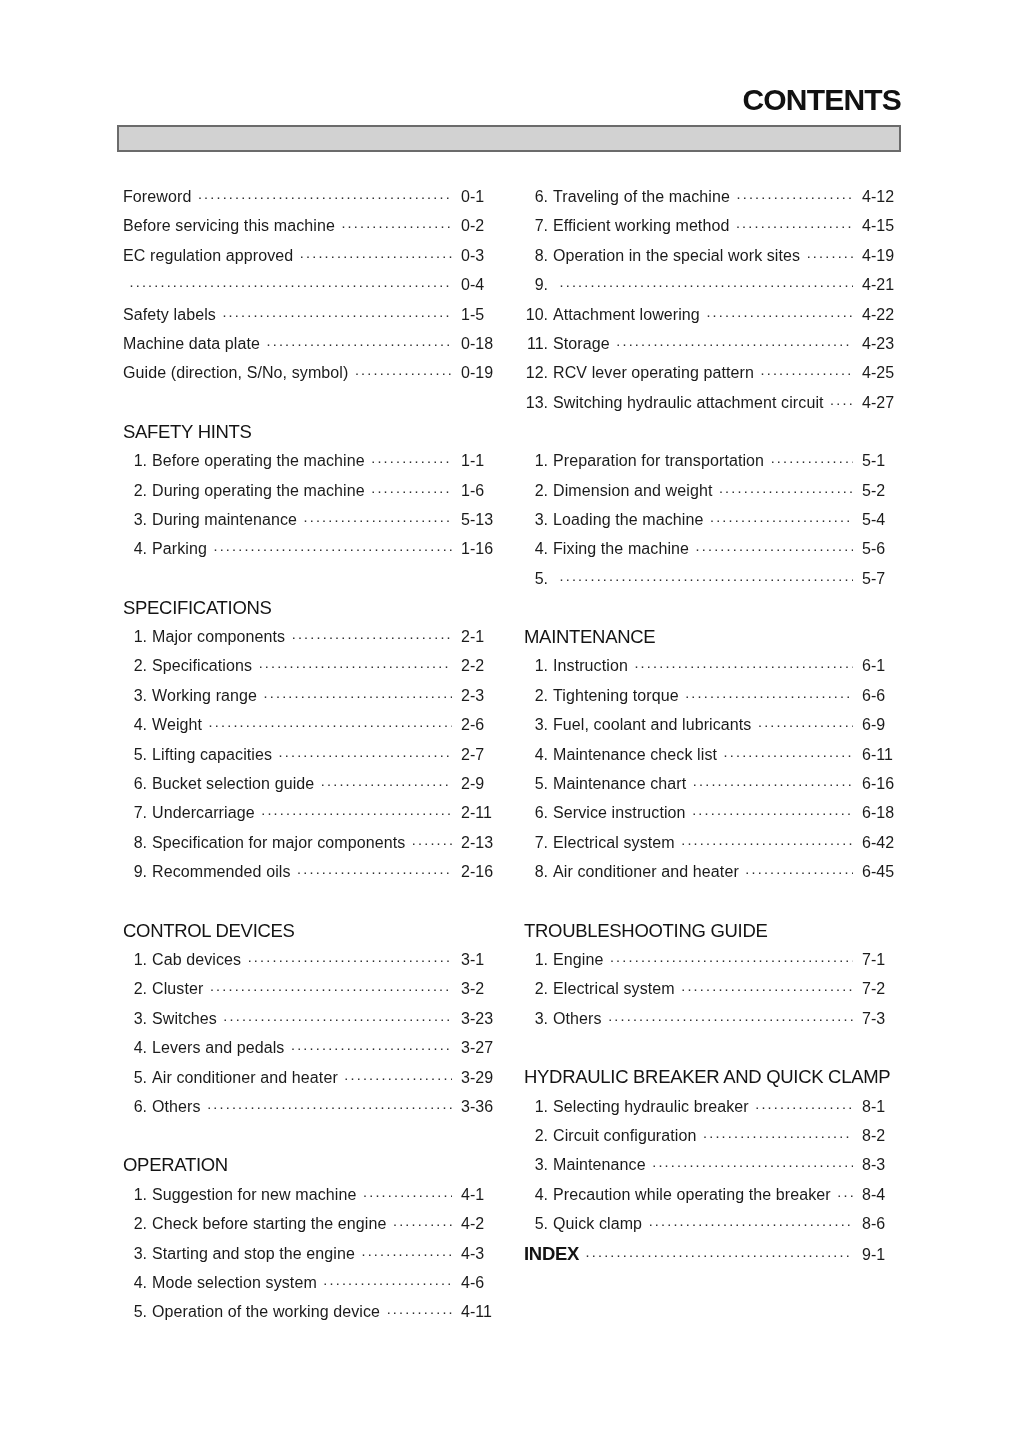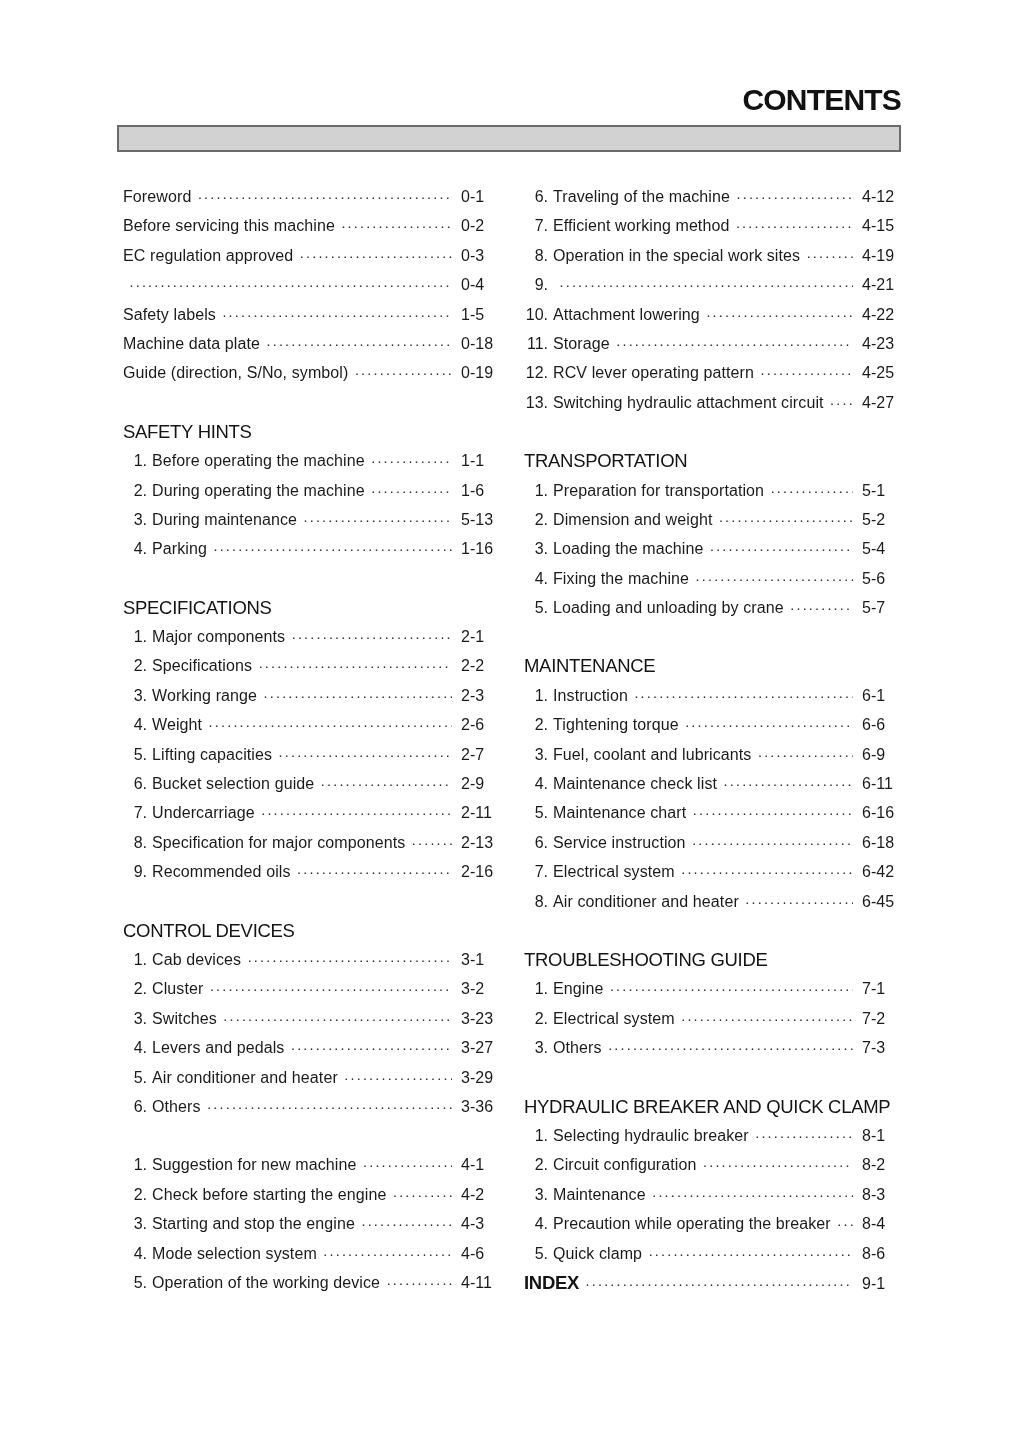--- a/index.html
+++ b/index.html
@@ -271,20 +271,21 @@
   </div>
           <div class="entry">
     <span class="entry-num">6.</span>
     <span class="entry-label">Others</span>
     <span class="dots">············································································································································</span>
     <span class="entry-page">3-36</span>
   </div>
         </div>
   </div>
       <div class="section">
+    <div class="section-title">OPERATION</div>
     <div class="section-items">
           <div class="entry">
     <span class="entry-num">1.</span>
     <span class="entry-label">Suggestion for new machine</span>
     <span class="dots">············································································································································</span>
     <span class="entry-page">4-1</span>
   </div>
           <div class="entry">
     <span class="entry-num">2.</span>
     <span class="entry-label">Check before starting the engine</span>
@@ -359,21 +360,20 @@
   </div>
           <div class="entry">
     <span class="entry-num">13.</span>
     <span class="entry-label">Switching hydraulic attachment circuit</span>
     <span class="dots">············································································································································</span>
     <span class="entry-page">4-27</span>
   </div>
         </div>
   </div>
       <div class="section">
-    <div class="section-title">TRANSPORTATION</div>
     <div class="section-items">
           <div class="entry">
     <span class="entry-num">1.</span>
     <span class="entry-label">Preparation for transportation</span>
     <span class="dots">············································································································································</span>
     <span class="entry-page">5-1</span>
   </div>
           <div class="entry">
     <span class="entry-num">2.</span>
     <span class="entry-label">Dimension and weight</span>
@@ -387,21 +387,20 @@
     <span class="entry-page">5-4</span>
   </div>
           <div class="entry">
     <span class="entry-num">4.</span>
     <span class="entry-label">Fixing the machine</span>
     <span class="dots">············································································································································</span>
     <span class="entry-page">5-6</span>
   </div>
           <div class="entry">
     <span class="entry-num">5.</span>
-    <span class="entry-label">Loading and unloading by crane</span>
     <span class="dots">············································································································································</span>
     <span class="entry-page">5-7</span>
   </div>
         </div>
   </div>
       <div class="section">
     <div class="section-title">MAINTENANCE</div>
     <div class="section-items">
           <div class="entry">
     <span class="entry-num">1.</span>

